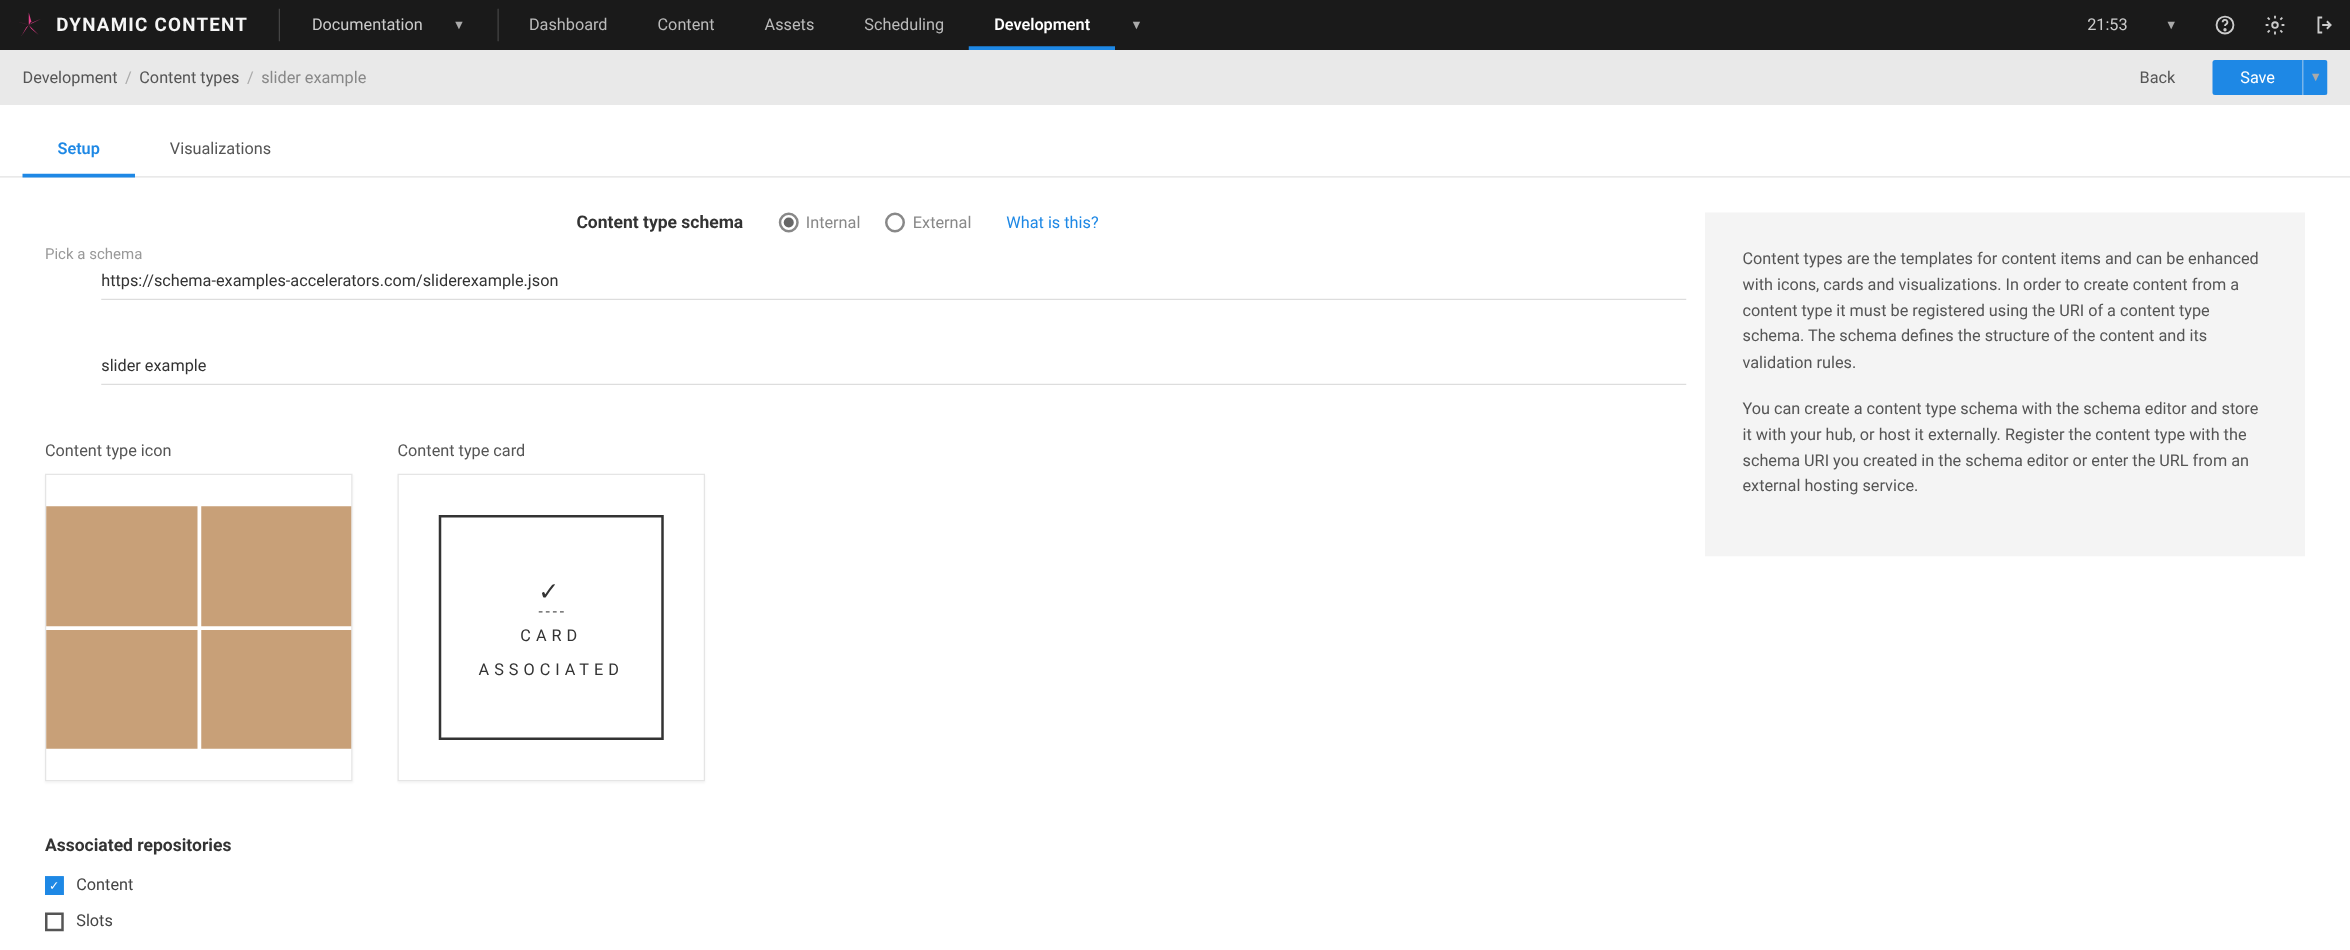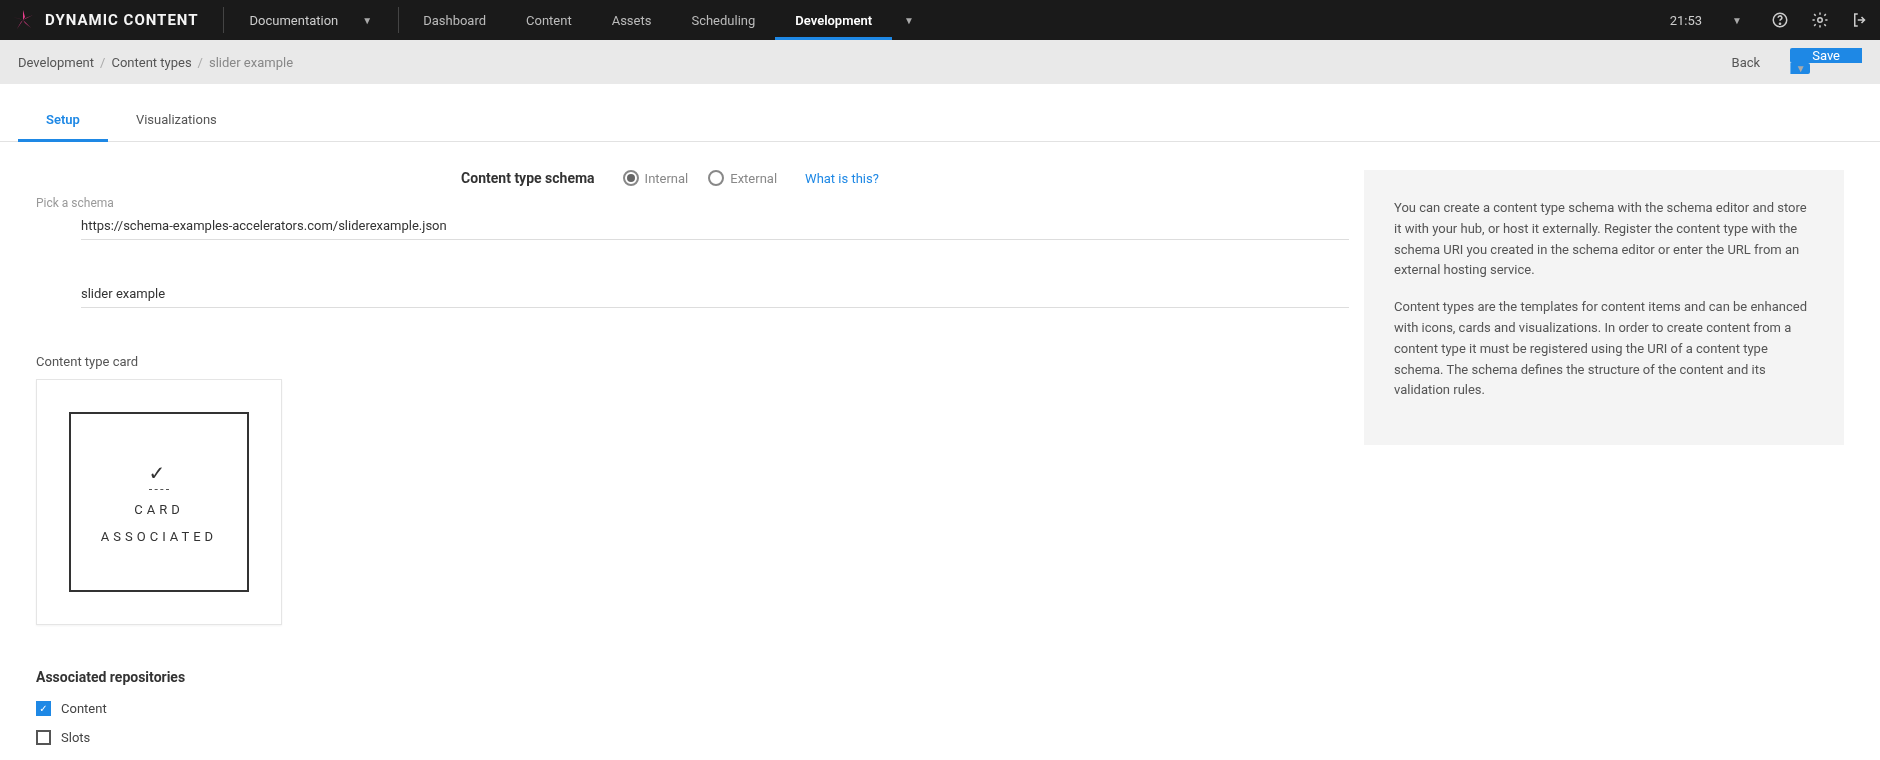--- a/index.html
+++ b/index.html
@@ -105,21 +105,20 @@
   }
   .crumb-link { color: #555; cursor: pointer; }
   .crumb-sep { margin: 0 6px; color: #aaa; }
   .crumb-current { color: #888; }
   .crumb-spacer { flex: 1; }
   .back-link { color: #555; margin-right: 30px; cursor: pointer; }
   .save-btn {
     display: flex;
     align-items: stretch;
     height: 28px;
-    flex-direction: column;
   }
   .save-main {
     background: #1e88e5;
     color: #fff;
     padding: 0 22px;
     display: flex;
     align-items: center;
     border-radius: 2px 0 0 2px;
     cursor: pointer;
     font-size: 13px;
@@ -421,20 +420,31 @@
       <div class="field-label">Pick a schema</div>
       <input class="text-input" value="https://schema-examples-accelerators.com/sliderexample.json" style="">
     </div>
 
     <div class="field-block" style="margin-top:40px;">
       <input class="text-input" value="slider example" style="">
     </div>
 
     <div class="duo">
       <div class="duo-col">
+        <div class="duo-label">Content type icon</div>
+        <div class="thumb">
+          <div class="icon-grid">
+            <div class="ig1"></div>
+              <div class="ig2"></div>
+              <div class="ig3"></div>
+              <div class="ig4"></div>
+          </div>
+        </div>
+      </div>
+      <div class="duo-col">
         <div class="duo-label">Content type card</div>
         <div class="thumb">
           <div class="card-assoc">
             <div class="check">✓</div>
             <div>CARD</div>
             <div>ASSOCIATED</div>
           </div>
         </div>
       </div>
     </div>
@@ -447,17 +457,17 @@
       </div>
       <div class="chk">
         <span class="chkbox"></span>
         <span>Slots</span>
       </div>
     </div>
   </div>
 
   <div class="right-col">
     <div class="help-panel">
+      <p>Content types are the templates for content items and can be enhanced with icons, cards and visualizations. In order to create content from a content type it must be registered using the URI of a content type schema. The schema defines the structure of the content and its validation rules.</p>
       <p>You can create a content type schema with the schema editor and store it with your hub, or host it externally. Register the content type with the schema URI you created in the schema editor or enter the URL from an external hosting service.</p>
-      <p>Content types are the templates for content items and can be enhanced with icons, cards and visualizations. In order to create content from a content type it must be registered using the URI of a content type schema. The schema defines the structure of the content and its validation rules.</p>
     </div>
   </div>
 </div>
 
 </body></html>

